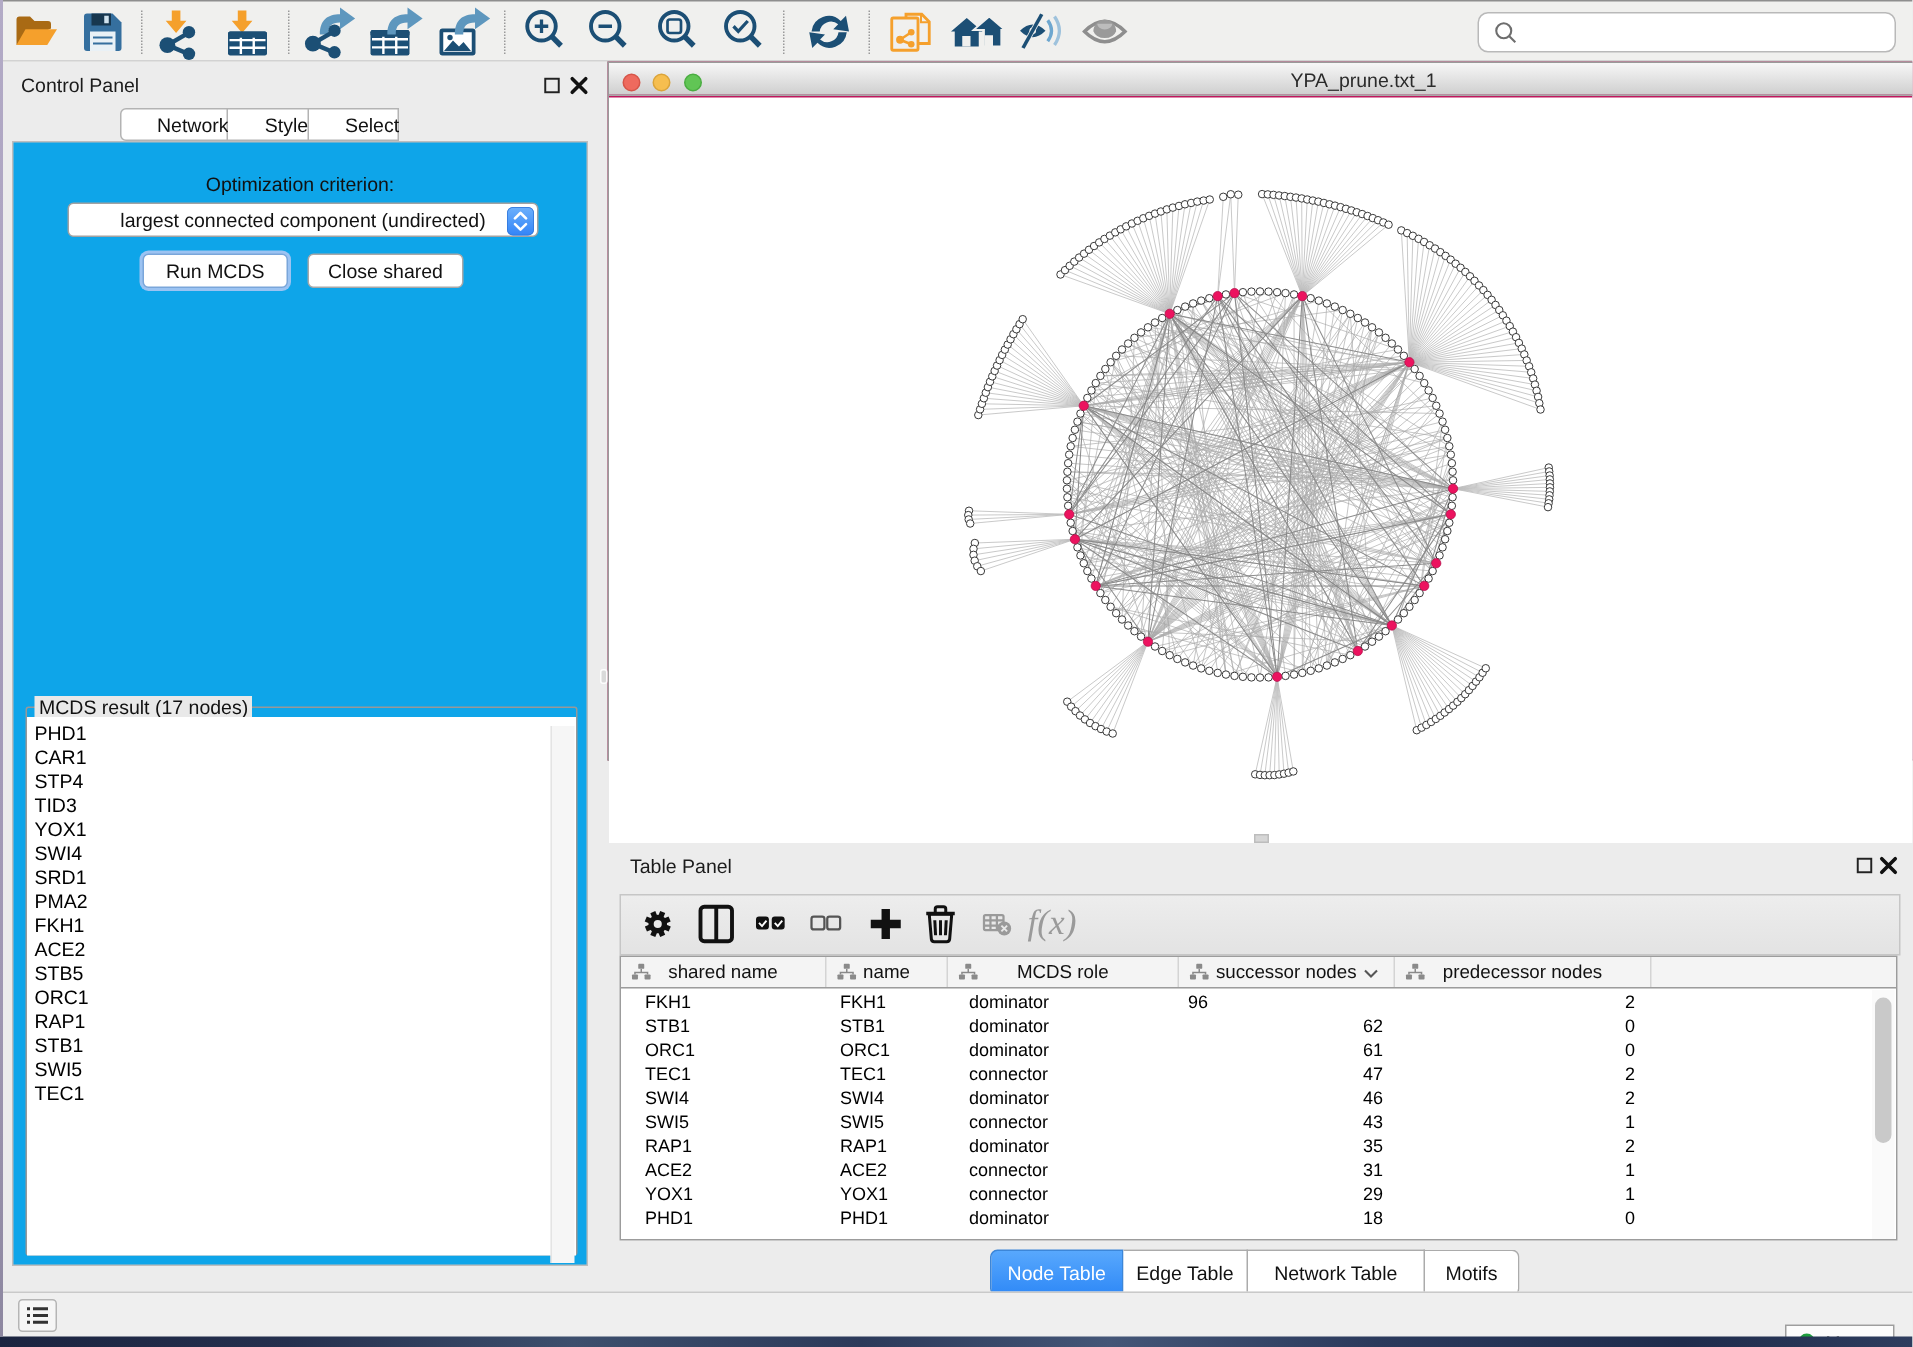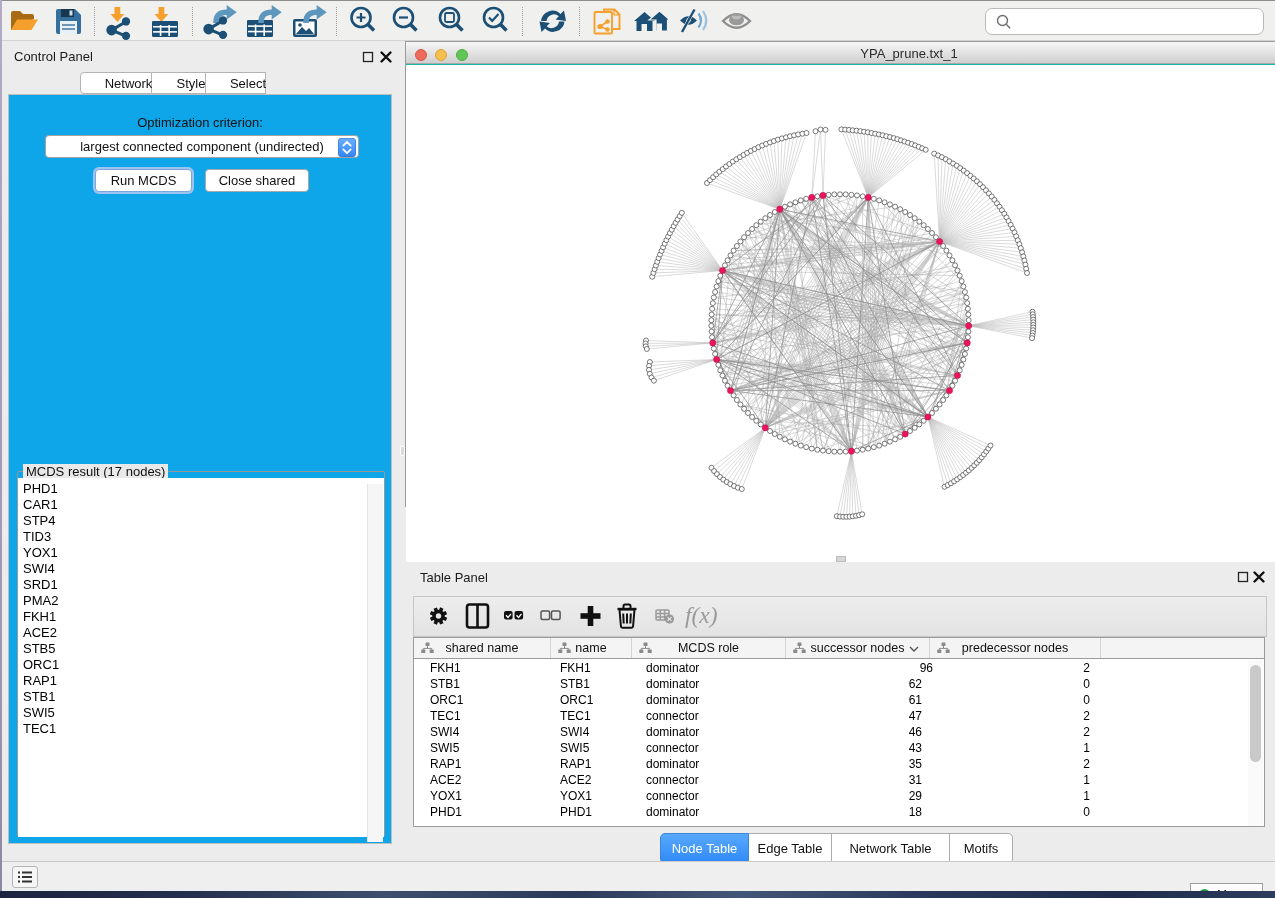--- a/index.html
+++ b/index.html
@@ -42,21 +42,21 @@
   font-size:13px; color:#111; }
 #mcdslist { position:absolute; left:0px; top:6px; width:366px; height:359px; background:#fff;
   font-size:13px; color:#000; }
 #mcdslist .it { height:16px; line-height:16px; padding-left:5px; }
 #mcdslist { padding-top:3px; }
 #mcdsscroll { position:absolute; right:1px; top:6px; width:16px; height:358px; background:#f6f6f6;
   border-left:1px solid #e4e4e4; }
 
 
 #netframe { position:absolute; left:405px; top:41px; width:870px; height:466px;
-  background:#14b8a6; border:1px solid #9a9a9a; border-right:none; }
+  background:#be185d; border:1px solid #9a9a9a; border-right:none; }
 #nettitle { position:absolute; left:0; top:0; width:870px; height:22px;
   background:linear-gradient(#f7f7f7,#cfcfcf); border-bottom:1px solid #a8a8a8; }
 .light { position:absolute; top:6.5px; width:12px; height:12px; border-radius:50%; }
 #nettitle .txt { position:absolute; left:0; top:4px; width:1006px; text-align:center;
   font-size:13px; color:#2b2b2b; }
 #netcanvas { position:absolute; left:0; top:23px; width:869px; height:497px; background:#fff; overflow:hidden; }
 
 
 #tablepanel { position:absolute; left:398px; top:562px; width:877px; height:299px; background:#ececec; }
 #tp-title { position:absolute; left:22px; top:8px; font-size:13px; color:#1b1b1b; }
@@ -1233,21 +1233,21 @@
               <rect x="8.7" y="7.6" width="4" height="3.4" rx="0.6"></rect>
               <path d="M6.5 4 v2 M2.3 7.6 v-1.2 h8.4 v1.2" stroke="#8a8a8a" stroke-width="1" fill="none"></path>
             </g>
           </svg>predecessor nodes</div>
     </div>
     <div id="tbody">
 <div class="trow" style="top:0px">
           <span style="left:16px">FKH1</span>
           <span style="left:146px">FKH1</span>
           <span style="left:232px">dominator</span>
-          <span style="left:389px;width:130px;text-align:right">96</span>
+          <span style="left:378px;width:130px;text-align:left">96</span>
           <span style="left:526px;width:150px;text-align:right">2</span>
         </div>
         <div class="trow" style="top:16px">
           <span style="left:16px">STB1</span>
           <span style="left:146px">STB1</span>
           <span style="left:232px">dominator</span>
           <span style="left:378px;width:130px;text-align:right">62</span>
           <span style="left:526px;width:150px;text-align:right">0</span>
         </div>
         <div class="trow" style="top:32px">

